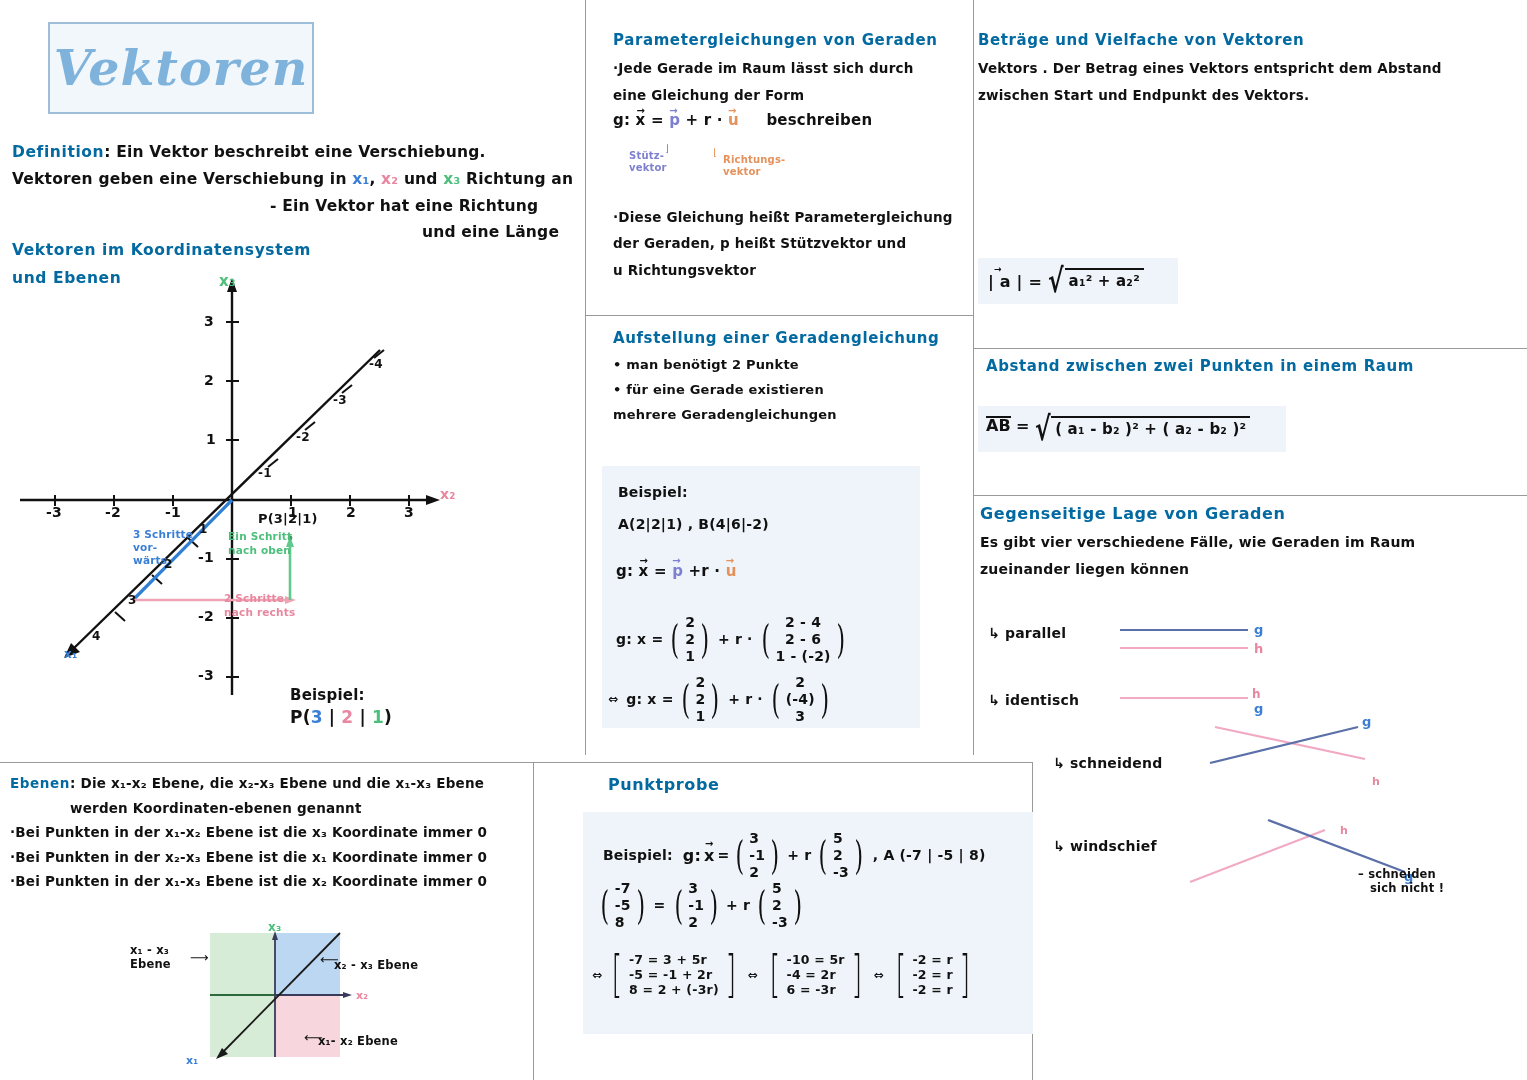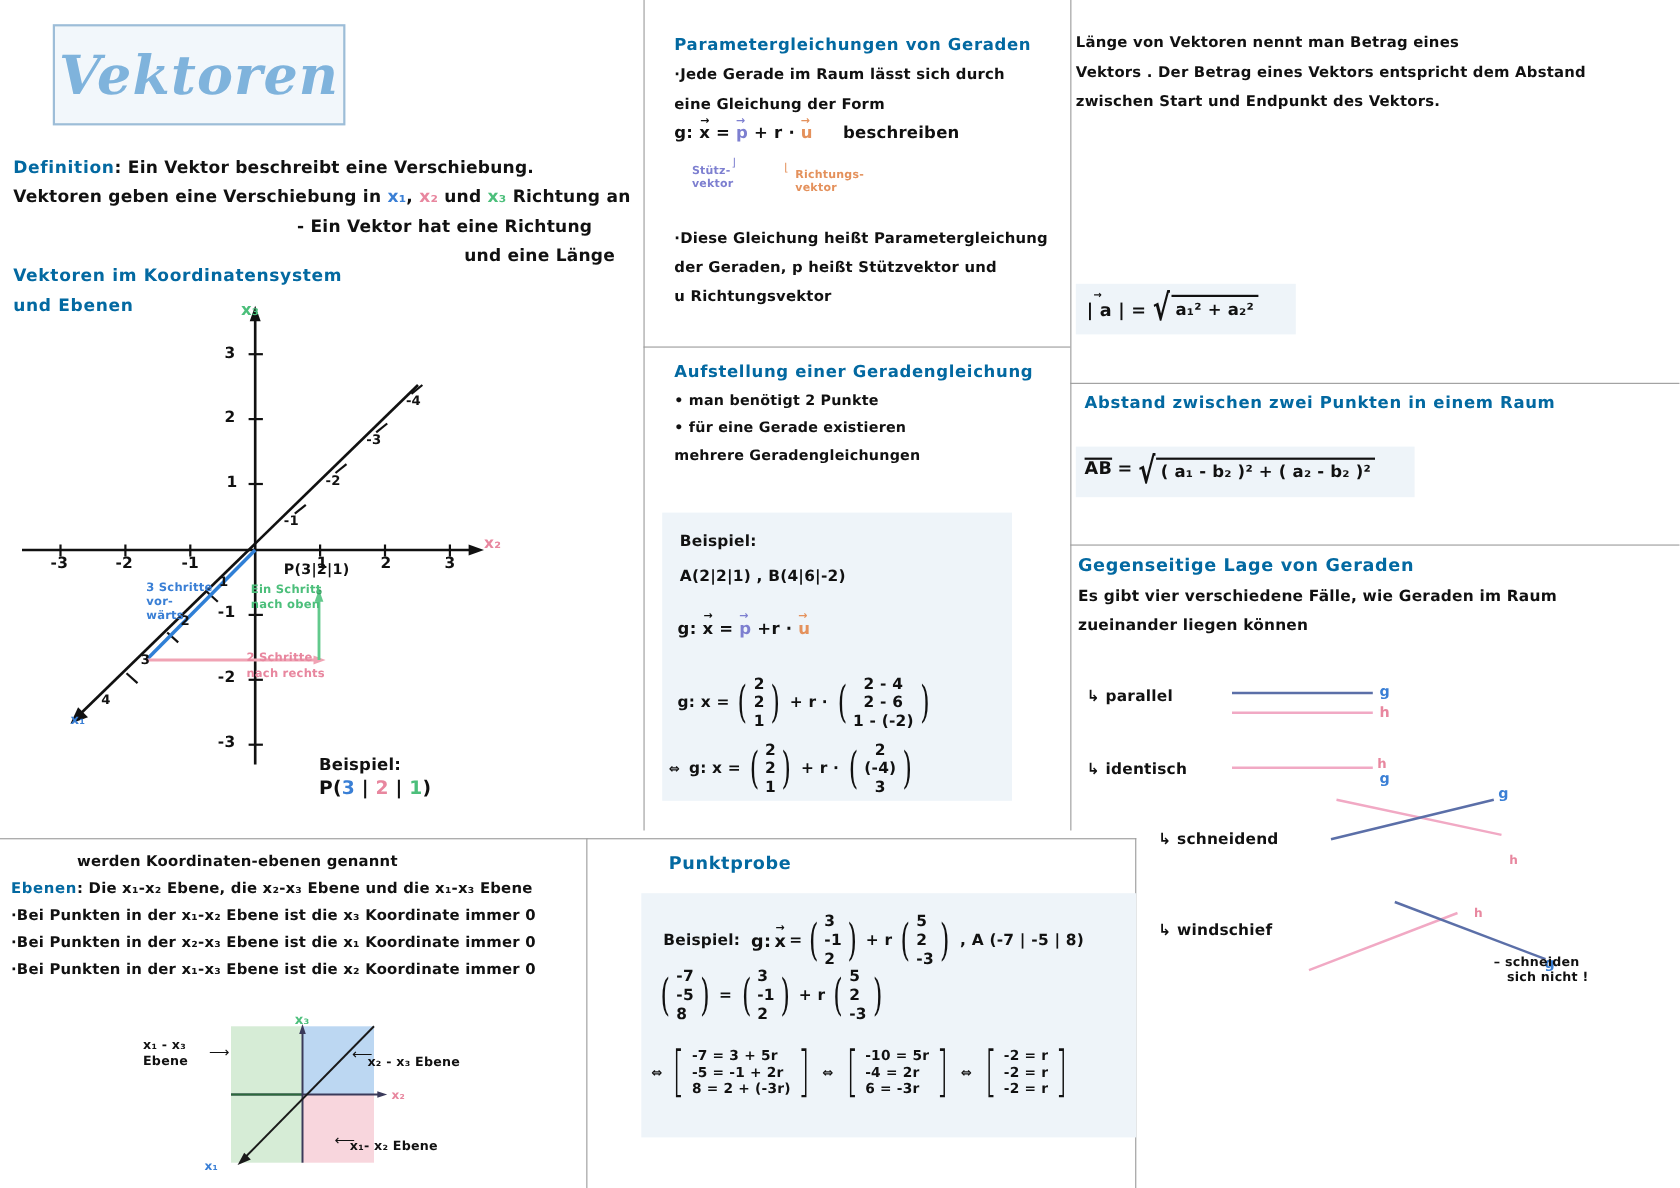--- a/index.html
+++ b/index.html
@@ -187,24 +187,24 @@
 </div>
 
 <div class="abs hw" style="left:290px;top:685px;font-size:15px;line-height:1.4;">
   <div class="body-txt">Beispiel:</div>
   <div class="body-txt" style="font-size:17px;">
     <span>P(</span><span class="blue">3</span><span> | </span><span class="pink">2</span><span> | </span><span class="green">1</span><span>)</span>
   </div>
 </div>
 
 <div class="abs" style="left:10px;top:776px;width:520px;">
-  <div class="line hw body-txt" style="font-size:13.5px;margin-left:60px;margin-bottom:9px;">werden Koordinaten-ebenen genannt</div>
   <div class="line hw" style="font-size:13.5px;margin-bottom:9px;">
     <span class="head">Ebenen</span><span class="body-txt">: Die x₁-x₂ Ebene, die x₂-x₃ Ebene und   die   x₁-x₃ Ebene</span>
   </div>
+  <div class="line hw body-txt" style="font-size:13.5px;margin-left:60px;margin-bottom:9px;">werden Koordinaten-ebenen genannt</div>
   <div class="line hw body-txt" style="font-size:13.5px;margin-bottom:9px;">·Bei Punkten in der   x₁-x₂ Ebene ist die x₃ Koordinate immer 0</div>
   <div class="line hw body-txt" style="font-size:13.5px;margin-bottom:9px;">·Bei Punkten in der x₂-x₃ Ebene ist die x₁ Koordinate immer 0</div>
   <div class="line hw body-txt" style="font-size:13.5px;">·Bei Punkten in der x₁-x₃ Ebene ist die x₂ Koordinate immer 0</div>
 </div>
 
 <div class="abs" style="left:200px;top:925px;width:160px;height:150px;">
 <svg width="160" height="150" viewBox="0 0 160 150">
   <rect x="10" y="8" width="65" height="62" fill="#d6ecd6"></rect>
   <rect x="75" y="8" width="65" height="62" fill="#bcd7f2"></rect>
   <rect x="10" y="70" width="65" height="62" fill="#d6ecd6"></rect>
@@ -329,21 +329,21 @@
           <span>2</span>
           <span>(-4)</span>
           <span>3</span>
         </span>
         <span class="rp">)</span>
       </span>
   </div>
 </div>
 
 <div class="abs" style="left:978px;top:32px;width:545px;">
-  <div class="line hw body-txt" style="font-size:13.5px;margin-bottom:11px;">Länge von Vektoren nennt man   Betrag eines</div>
+  <div class="line hw head" style="font-size:15px;margin-bottom:12px;">Beträge und Vielfache von Vektoren</div>
   <div class="line hw body-txt" style="font-size:13.5px;margin-bottom:11px;">Vektors . Der Betrag eines Vektors  entspricht dem   Abstand</div>
   <div class="line hw body-txt" style="font-size:13.5px;">zwischen  Start und Endpunkt  des Vektors.</div>
 </div>
 
 <div class="abs fbox" style="left:978px;top:258px;width:190px;height:46px;display:flex;align-items:center;padding-left:10px;">
   <span class="hw body-txt" style="font-size:16px;display:inline-flex;align-items:center;">
     <span style="position:relative;display:inline-block;margin-right:5px;"><span style="position:absolute;left:6px;top:-8px;font-size:9px;">→</span><span>| a | =</span></span>
     <span class="sqrt">
         <span class="rad">√</span>
         <span class="bar" style="font-size:15px;">a₁² + a₂²</span>

